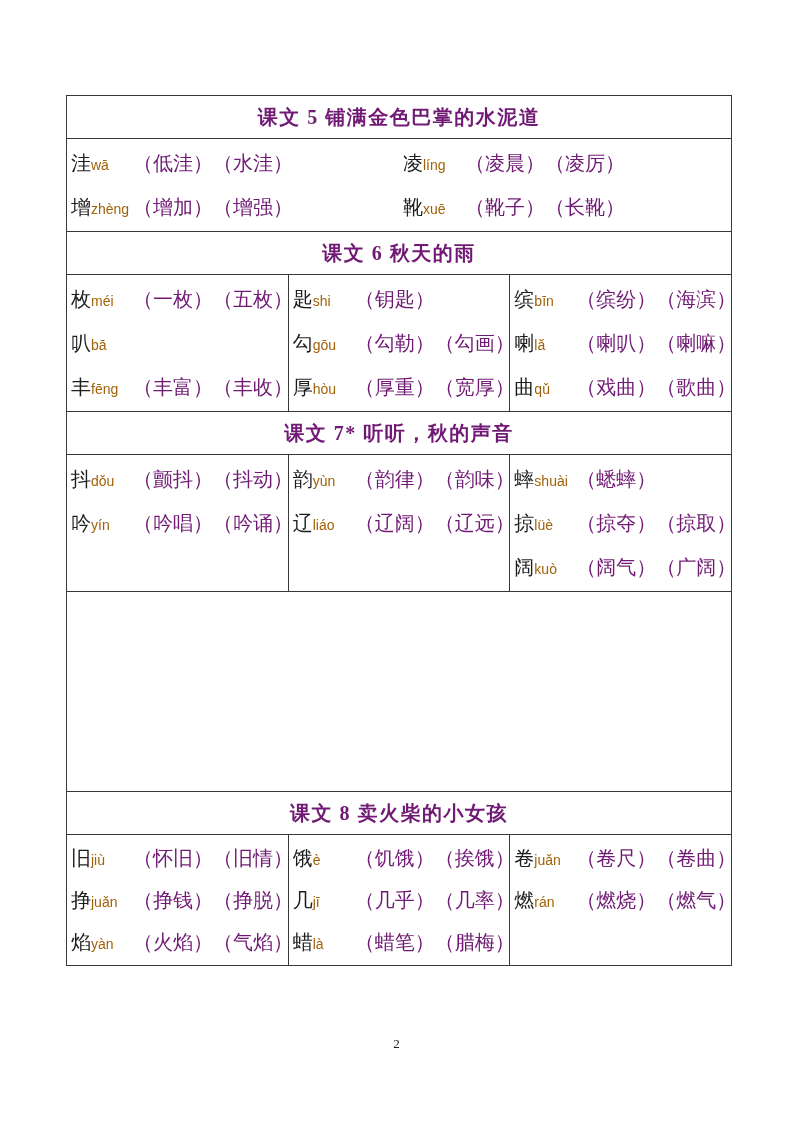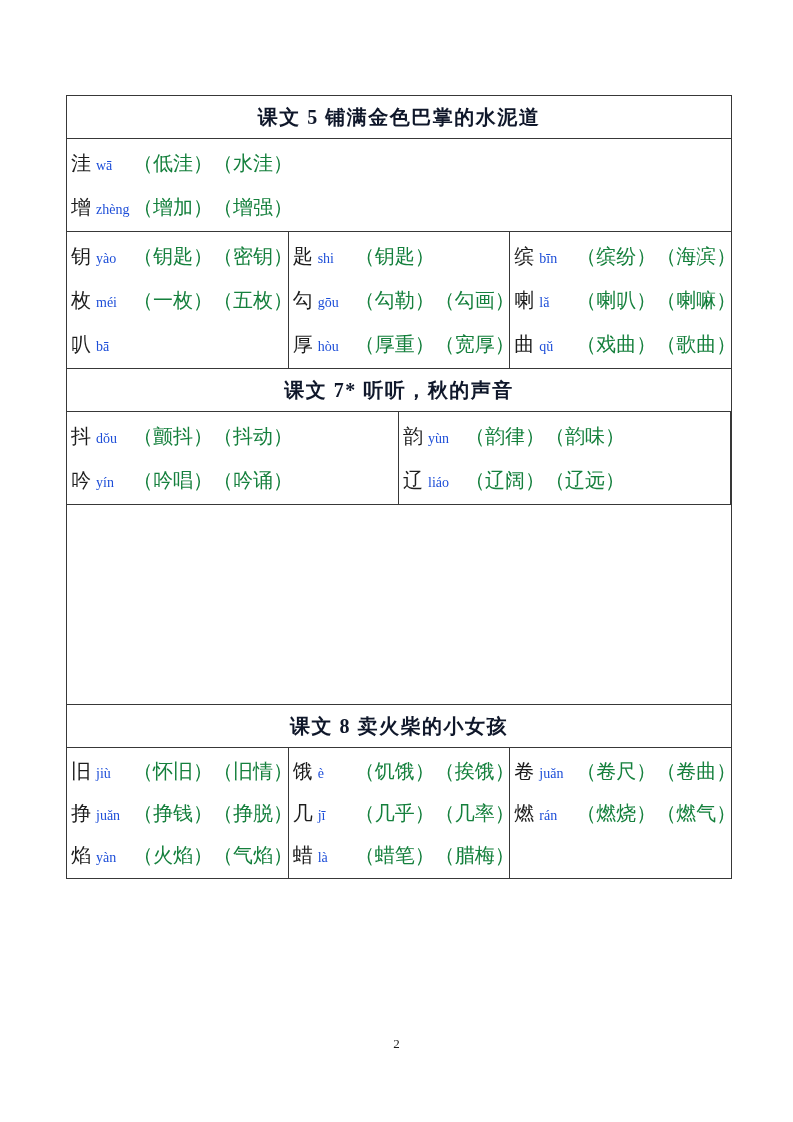--- a/index.html
+++ b/index.html
@@ -17,21 +17,21 @@
     width:666px;
     border:1.5px solid #383838;
     background:#ffffff;
   }
   .hrow {
     height:43px;
     border-bottom:1px solid #383838;
     display:flex; align-items:center; justify-content:center;
   }
   .title {
-    color:#0f172a;
+    color:#701a75;
     font-weight:bold;
     font-size:20px;
     letter-spacing:1.5px;
     white-space:nowrap;
   }
   .crow {
     display:flex;
     border-bottom:1px solid #383838;
   }
   .crow.last { border-bottom:none; }
@@ -42,25 +42,24 @@
   .cell.mid { border-left:1px solid #383838; border-right:1px solid #383838; }
   .line {
     line-height:44px; height:44px;
     white-space:nowrap;
     overflow:hidden;
   }
   .c8 .line { line-height:42px; height:42px; }
   .lead { display:inline-block; min-width:62px; }
   .hz { font-size:20px; color:#1d1d1d; }
   .py {
-    font-family:Liberation Serif, serif;
-    font-size:14px; color:#1d4ed8;
-    margin-left:5px;
+    font-family:Liberation Sans, sans-serif;
+    font-size:14px; color:#a16207;
   }
-  .words { font-size:20px; color:#15803d; }
+  .words { font-size:20px; color:#701a75; }
   .spacer {
     height:200px;
     border-bottom:1px solid #383838;
     background:#ffffff;
   }
   .pageno {
     position:absolute; left:0; top:1036px;
     width:100%; text-align:center;
     font-size:13px; color:#1d1d1d;
     font-family:"Liberation Serif","DejaVu Serif",serif;
@@ -73,27 +72,34 @@
   <div class="worksheet">
 
     <div class="hrow">
       <span class="title">课文 5 铺满金色巴掌的水泥道</span>
     </div>
     <div class="crow">
       <div class="cell">
         <div class="line"><span class="lead"><span class="hz">洼</span><span class="py">wā</span></span><span class="words">（低洼）（水洼）</span></div>
         <div class="line"><span class="lead"><span class="hz">增</span><span class="py">zhèng</span></span><span class="words">（增加）（增强）</span></div>
       </div>
+      <div class="cell">
+        <div class="line"><span class="lead"><span class="hz">凌</span><span class="py">líng</span></span><span class="words">（凌晨）（凌厉）</span></div>
+        <div class="line"><span class="lead"><span class="hz">靴</span><span class="py">xuē</span></span><span class="words">（靴子）（长靴）</span></div>
+      </div>
     </div>
 
+    <div class="hrow">
+      <span class="title">课文 6 秋天的雨</span>
+    </div>
     <div class="crow">
       <div class="cell">
-        <div class="line"><span class="lead"><span class="hz">钥</span><span class="py">yào</span></span><span class="words">（钥匙）（密钥）</span></div>
         <div class="line"><span class="lead"><span class="hz">枚</span><span class="py">méi</span></span><span class="words">（一枚）（五枚）</span></div>
         <div class="line"><span class="lead"><span class="hz">叭</span><span class="py">bā</span></span><span class="words"></span></div>
+        <div class="line"><span class="lead"><span class="hz">丰</span><span class="py">fēng</span></span><span class="words">（丰富）（丰收）</span></div>
       </div>
       <div class="cell mid">
         <div class="line"><span class="lead"><span class="hz">匙</span><span class="py">shi</span></span><span class="words">（钥匙）</span></div>
         <div class="line"><span class="lead"><span class="hz">勾</span><span class="py">gōu</span></span><span class="words">（勾勒）（勾画）</span></div>
         <div class="line"><span class="lead"><span class="hz">厚</span><span class="py">hòu</span></span><span class="words">（厚重）（宽厚）</span></div>
       </div>
       <div class="cell">
         <div class="line"><span class="lead"><span class="hz">缤</span><span class="py">bīn</span></span><span class="words">（缤纷）（海滨）</span></div>
         <div class="line"><span class="lead"><span class="hz">喇</span><span class="py">lǎ</span></span><span class="words">（喇叭）（喇嘛）</span></div>
         <div class="line"><span class="lead"><span class="hz">曲</span><span class="py">qǔ</span></span><span class="words">（戏曲）（歌曲）</span></div>
@@ -104,20 +110,25 @@
       <span class="title">课文 7* 听听，秋的声音</span>
     </div>
     <div class="crow">
       <div class="cell">
         <div class="line"><span class="lead"><span class="hz">抖</span><span class="py">dǒu</span></span><span class="words">（颤抖）（抖动）</span></div>
         <div class="line"><span class="lead"><span class="hz">吟</span><span class="py">yín</span></span><span class="words">（吟唱）（吟诵）</span></div>
       </div>
       <div class="cell mid">
         <div class="line"><span class="lead"><span class="hz">韵</span><span class="py">yùn</span></span><span class="words">（韵律）（韵味）</span></div>
         <div class="line"><span class="lead"><span class="hz">辽</span><span class="py">liáo</span></span><span class="words">（辽阔）（辽远）</span></div>
+      </div>
+      <div class="cell">
+        <div class="line"><span class="lead"><span class="hz">蟀</span><span class="py">shuài</span></span><span class="words">（蟋蟀）</span></div>
+        <div class="line"><span class="lead"><span class="hz">掠</span><span class="py">lüè</span></span><span class="words">（掠夺）（掠取）</span></div>
+        <div class="line"><span class="lead"><span class="hz">阔</span><span class="py">kuò</span></span><span class="words">（阔气）（广阔）</span></div>
       </div>
     </div>
 
     <div class="spacer"></div>
 
     <div class="hrow">
       <span class="title">课文 8 卖火柴的小女孩</span>
     </div>
     <div class="crow c8 last">
       <div class="cell">

